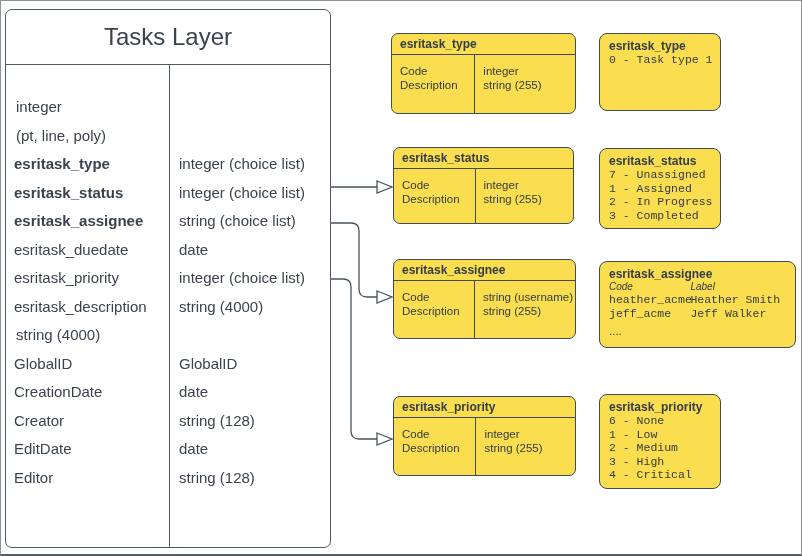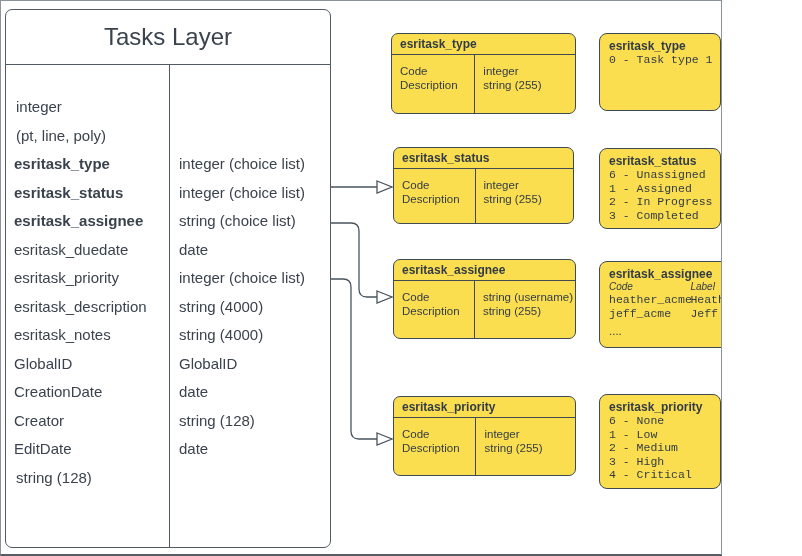--- a/index.html
+++ b/index.html
@@ -1,17 +1,17 @@
 <!DOCTYPE html>
 <html><head>
 <meta charset="utf-8">
 <style>
   html,body{margin:0;padding:0;background:#ffffff;}
   #canvas{
-    position:relative;width:722px;height:556px;box-sizing:border-box;
+    position:relative;width:802px;height:556px;box-sizing:border-box;
     background:#ffffff;border:1px solid #8B929B;border-bottom:2px solid #565D66;
     font-family:"Liberation Sans", sans-serif;overflow:hidden;
     color:#3A434D;
   }
   
   .entity-table{
     position:absolute;left:4px;top:8px;width:326px;height:539px;box-sizing:border-box;
     background:#ffffff;border:1px solid #505A64;border-radius:7px;
     display:flex;flex-direction:column;
   }
@@ -87,40 +87,40 @@
           </div>
           <div class="frow">
             <div class="fname">esritask_priority</div>
             <div class="ftype">integer (choice list)</div>
           </div>
           <div class="frow">
             <div class="fname">esritask_description</div>
             <div class="ftype">string (4000)</div>
           </div>
           <div class="frow">
-            <div class="fname">esritask_notes</div>
             <div class="ftype">string (4000)</div>
           </div>
           <div class="frow">
             <div class="fname">GlobalID</div>
             <div class="ftype">GlobalID</div>
           </div>
           <div class="frow">
             <div class="fname">CreationDate</div>
             <div class="ftype">date</div>
           </div>
           <div class="frow">
             <div class="fname">Creator</div>
             <div class="ftype">string (128)</div>
           </div>
           <div class="frow">
             <div class="fname">EditDate</div>
             <div class="ftype">date</div>
           </div>
           <div class="frow">
+            <div class="fname">Editor</div>
             <div class="ftype">string (128)</div>
           </div>
         </div>
     </div>
   </div>
 
   <svg id="connectors" width="802" height="556" viewBox="0 0 802 556">
     <g stroke="#4A545E" stroke-width="1.3" fill="none">
       <path d="M330,186 L376,186"></path>
       <path d="M330,222 L350,222 Q358,222 358,230 L358,288 Q358,296 366,296 L376,296"></path>
@@ -185,21 +185,21 @@
         </div>
       </div>
   </div>
 
   <div class="values-box" style="left:598px;top:32px;width:122px;height:78px;">
       <div class="vb-title">esritask_type</div>
       <div class="vb-line">0 - Task type 1</div>
     </div>
   <div class="values-box" style="left:598px;top:147px;width:122px;height:81px;">
       <div class="vb-title">esritask_status</div>
-      <div class="vb-line">6 - Unassigned</div>
+      <div class="vb-line">7 - Unassigned</div>
       <div class="vb-line">1 - Assigned</div>
       <div class="vb-line">2 - In Progress</div>
       <div class="vb-line">3 - Completed</div>
     </div>
   <div class="values-box" style="left:598px;top:260px;width:197px;height:87px;">
       <div class="vb-title">esritask_assignee</div>
       <div class="vb-cols">
         <div class="vb-col first">
           <div class="vb-colhead">Code</div>
           <div class="vb-line">heather_acme</div>

